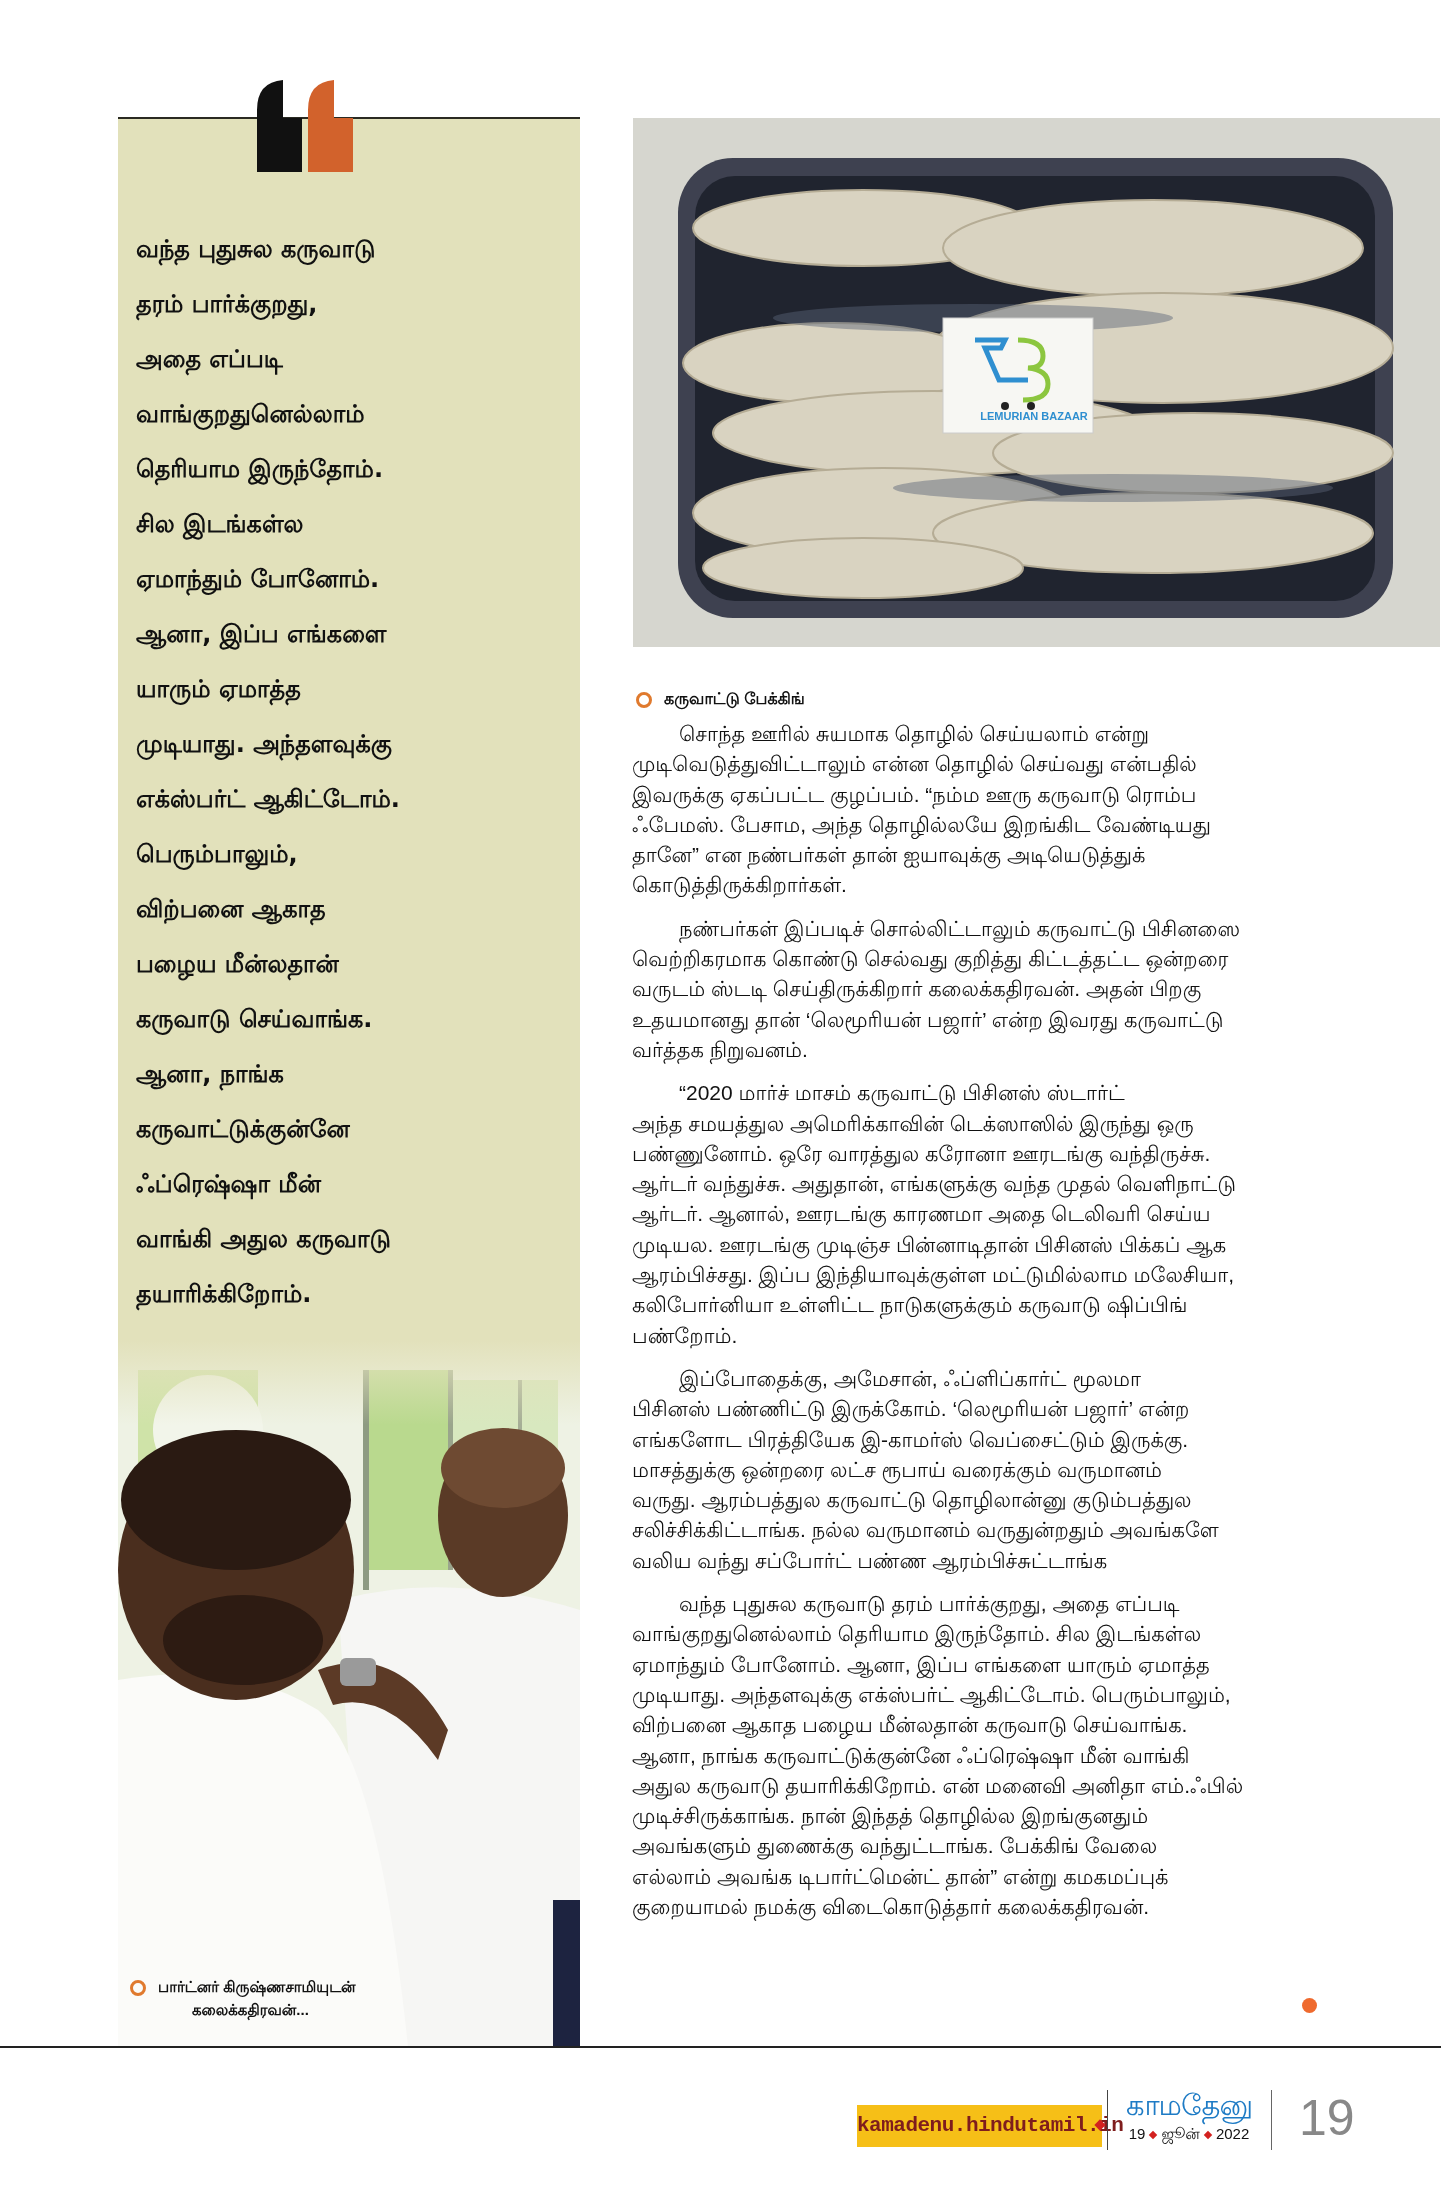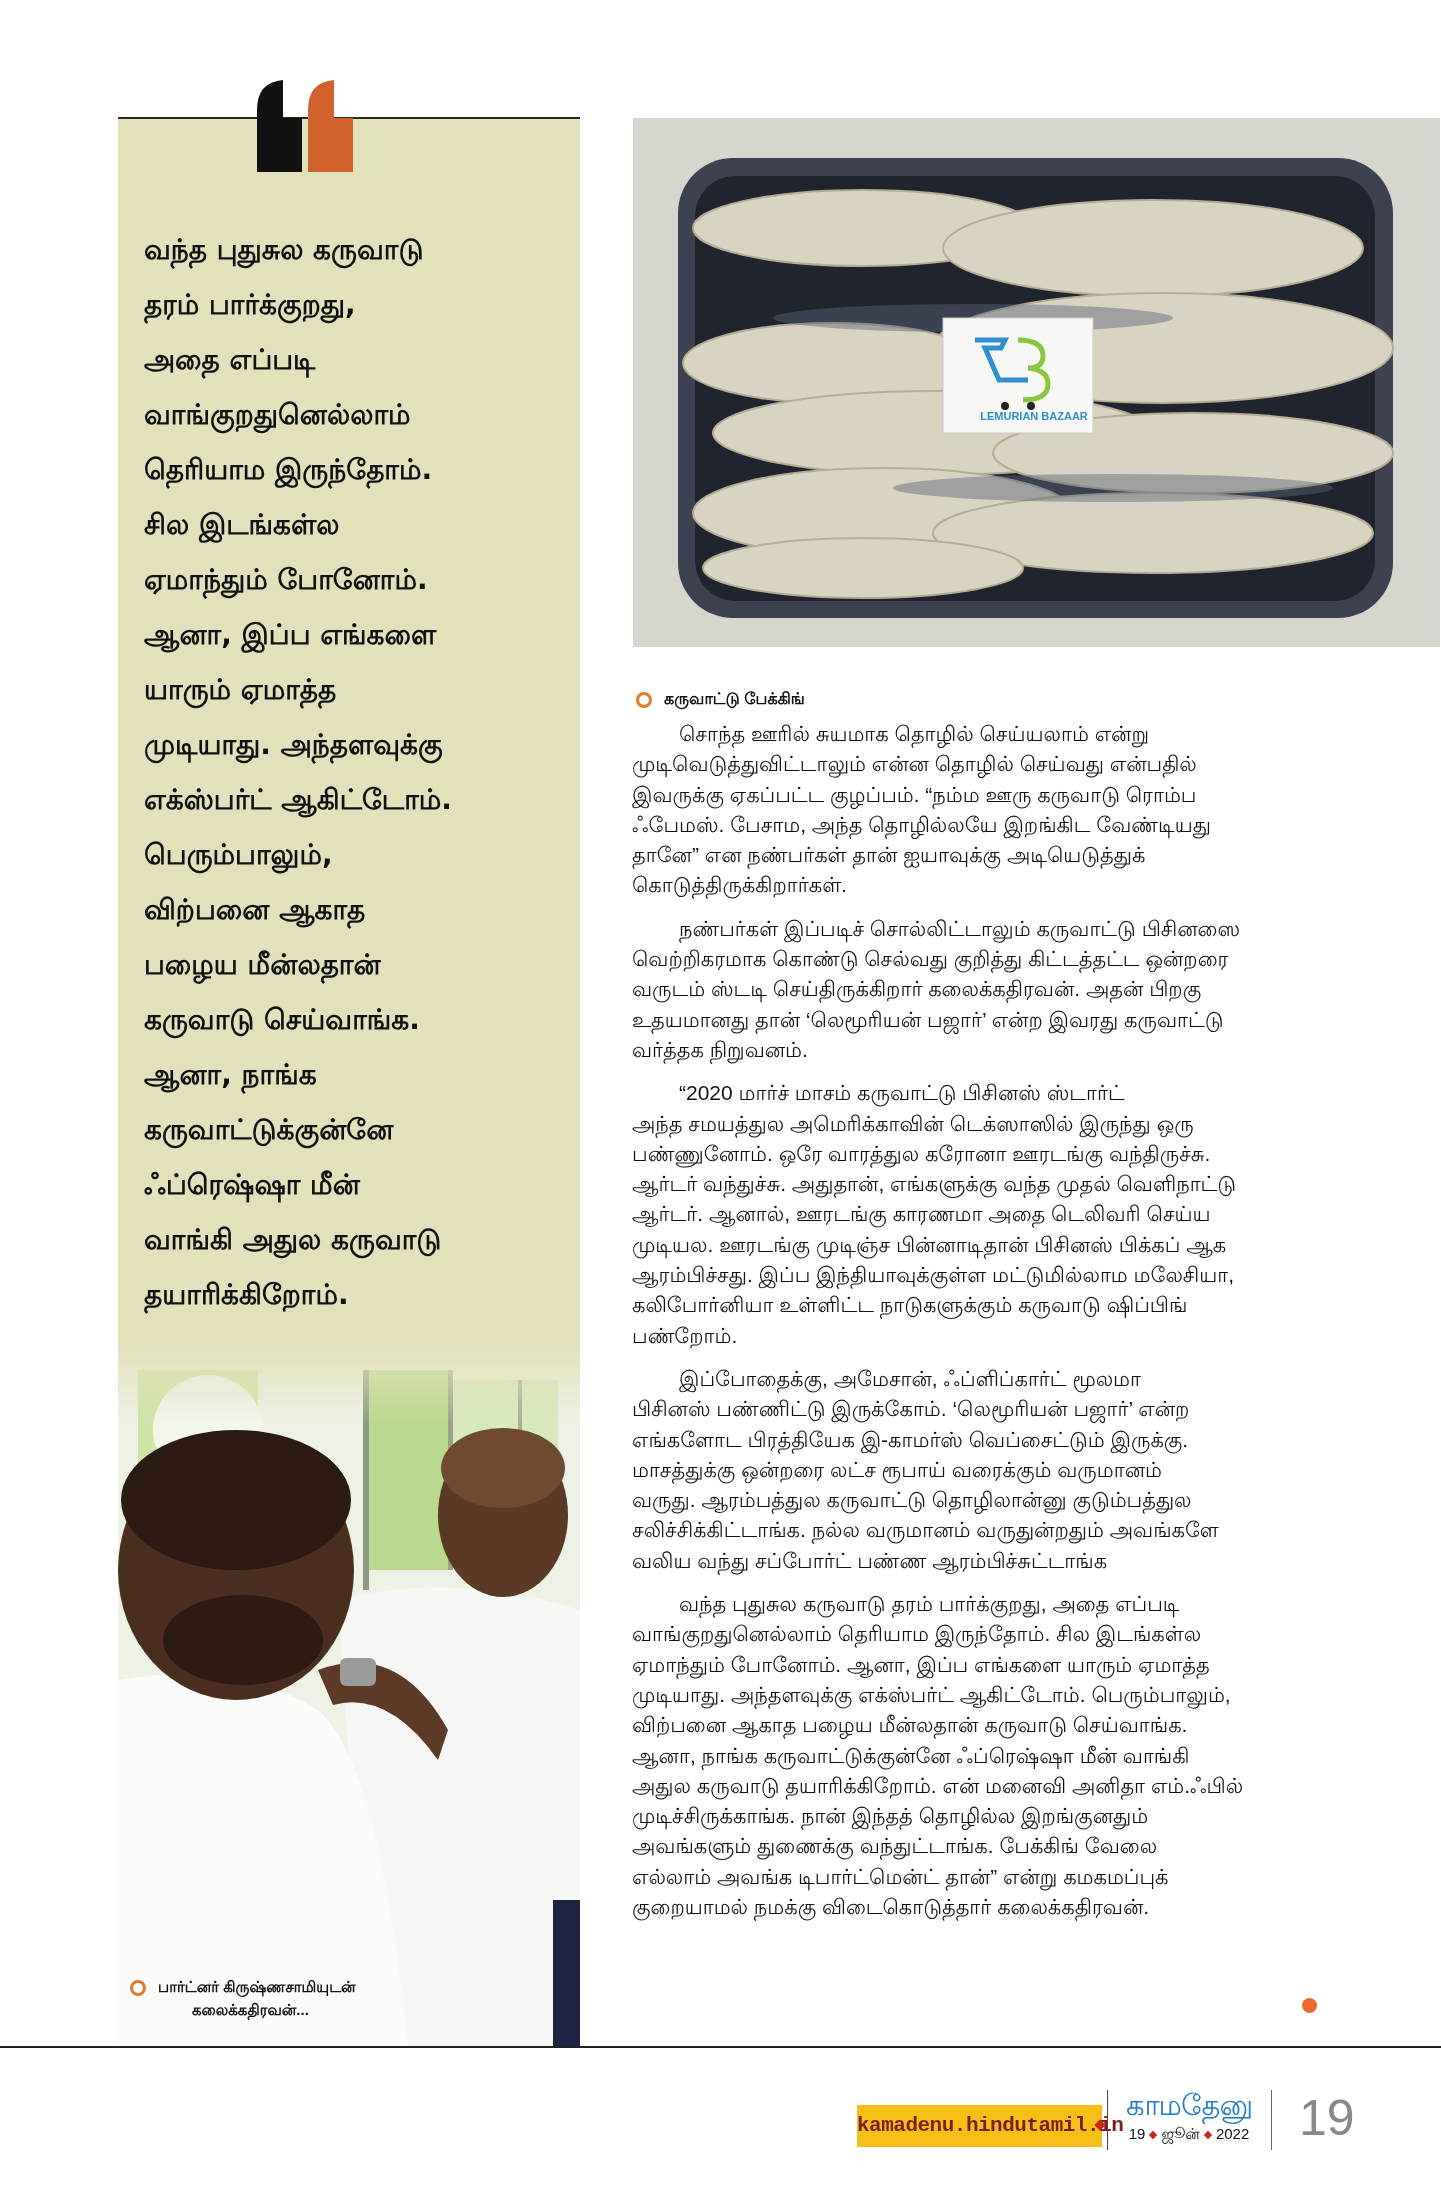--- a/index.html
+++ b/index.html
@@ -2,23 +2,23 @@
 <html><head>
 <meta charset="utf-8">
 <style>
   html, body { margin:0; padding:0; background:#ffffff; }
   body { width:1441px; height:2205px; position:relative; overflow:hidden;
          font-family:"DejaVu Sans", sans-serif; color:#111; }
   .panel { position:absolute; left:118px; top:118px; width:462px; height:1929px;
            background:#e2e1bb; }
   .panel-topline { position:absolute; left:118px; top:117px; width:462px; height:2px; background:#2a2a22; }
   .quote-mark { position:absolute; left:255px; top:80px; width:100px; height:92px; }
-  .pull-quote { position:absolute; left:144px; top:222px; width:420px;
+  .pull-quote { position:absolute; left:136px; top:222px; width:420px;
                 font-family:"DejaVu Sans", sans-serif; font-weight:bold;
-                font-size:28px; line-height:55px; color:#111; }
+                font-size:24px; line-height:55px; color:#111; }
   .pull-quote .ln { display:block; white-space:nowrap; }
   .left-photo { position:absolute; left:118px; top:1340px; width:462px; height:707px; overflow:hidden; }
   .left-caption { position:absolute; left:130px; top:1975px; width:300px;
                   font-family:"Liberation Sans", sans-serif; font-size:15px; line-height:23px; font-weight:bold; color:#111; }
   .cap-ring { display:inline-block; width:10px; height:10px; border:3px solid #e07a2e; border-radius:50%;
               vertical-align:middle; margin-right:12px; }
   .fish-photo { position:absolute; left:633px; top:118px; width:807px; height:529px; overflow:hidden; background:#d2d2ca; }
   .fish-caption { position:absolute; left:636px; top:658px; font-family:"Liberation Sans", sans-serif;
                   font-size:16px; font-weight:bold; color:#111; display:flex; align-items:center;margin-top:32px; }
   .body-text { position:absolute; left:632px; top:712px; width:700px;

